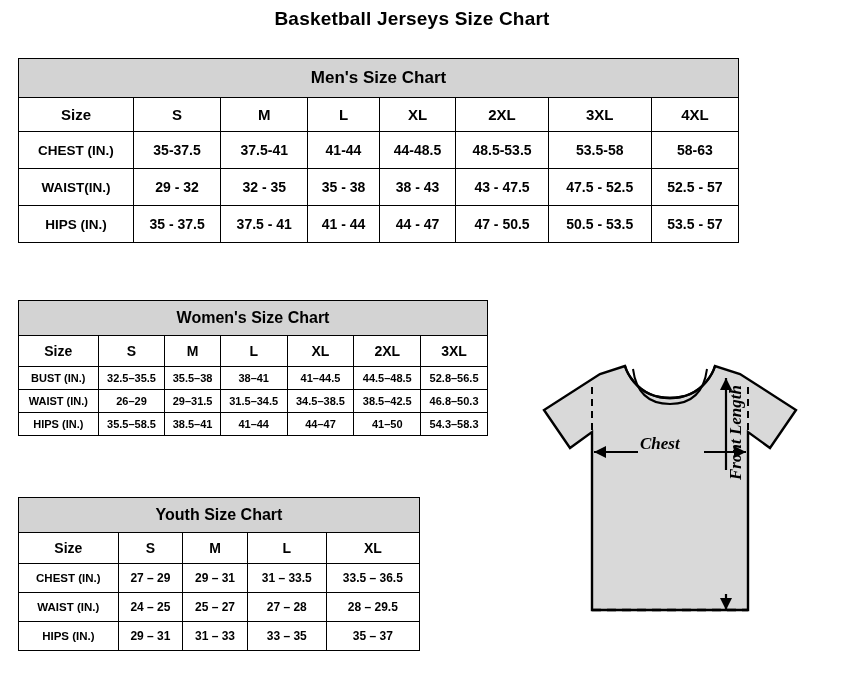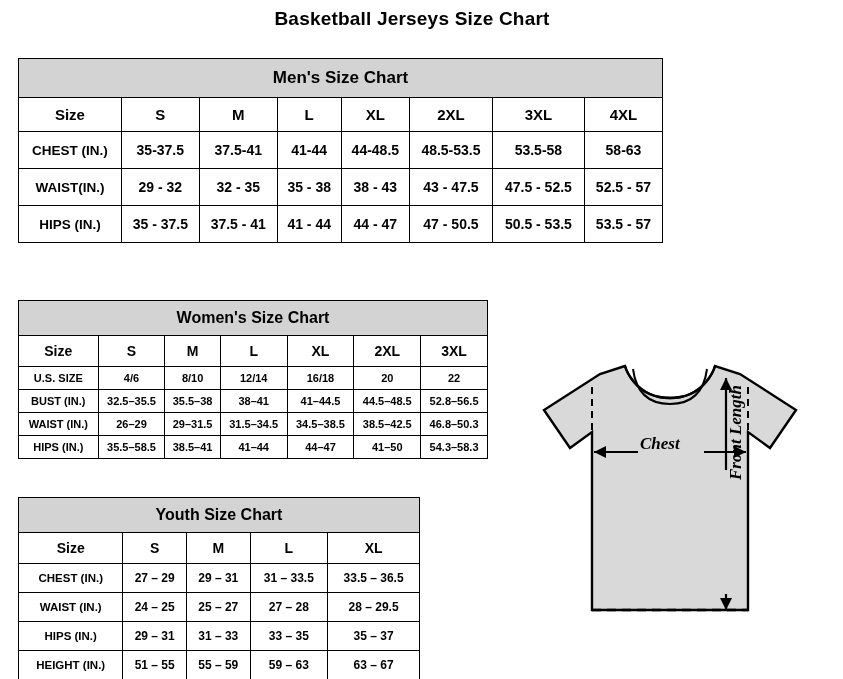--- a/index.html
+++ b/index.html
@@ -49,21 +49,21 @@
     padding: 6px 0;
   }
   .rowlabel {
     font-size: 13px;
   }
 
   
   #mens-chart {
     top: 58px;
     left: 18px;
-    width: 645px;
+    width: 721px;
   }
   #mens-chart .hdr-band td { font-size: 17px; padding: 9px 0; }
   #mens-chart .col-head td { font-size: 15px; padding: 8px 0; }
   #mens-chart tbody td { font-size: 14px; padding: 10px 4px; }
   #mens-chart .rowlabel { font-size: 13.5px; }
 
   
   #womens-chart {
     top: 300px;
     left: 18px;
@@ -175,29 +175,20 @@
     <tr class="col-head">
       <td>Size</td>
       <td>S</td>
       <td>M</td>
       <td>L</td>
       <td>XL</td>
       <td>2XL</td>
       <td>3XL</td>
     </tr>
     <tr>
-      <td class="rowlabel">U.S. SIZE</td>
-      <td>4/6</td>
-      <td>8/10</td>
-      <td>12/14</td>
-      <td>16/18</td>
-      <td>20</td>
-      <td>22</td>
-    </tr>
-    <tr>
       <td class="rowlabel">BUST (IN.)</td>
       <td>32.5–35.5</td>
       <td>35.5–38</td>
       <td>38–41</td>
       <td>41–44.5</td>
       <td>44.5–48.5</td>
       <td>52.8–56.5</td>
     </tr>
     <tr>
       <td class="rowlabel">WAIST (IN.)</td>
@@ -246,27 +237,20 @@
       <td>27 – 28</td>
       <td>28 – 29.5</td>
     </tr>
     <tr>
       <td class="rowlabel">HIPS (IN.)</td>
       <td>29 – 31</td>
       <td>31 – 33</td>
       <td>33 – 35</td>
       <td>35 – 37</td>
     </tr>
-    <tr>
-      <td class="rowlabel">HEIGHT (IN.)</td>
-      <td>51 – 55</td>
-      <td>55 – 59</td>
-      <td>59 – 63</td>
-      <td>63 – 67</td>
-    </tr>
   </tbody>
 </table>
 
 <div id="shirt-diagram">
   <svg width="300" height="310" viewBox="0 0 300 310">
 
     <path d="M95,14 L70,22 L14,58 L40,96 L62,80 L62,258 L218,258 L218,80 L240,96 L266,58 L210,22 L185,14
              C185,14 176,46 140,46 C104,46 95,14 95,14 Z" fill="#d9d9d9" stroke="#000000" stroke-width="2.4"></path>
 
     <path d="M95,14 C95,14 104,46 140,46 C176,46 185,14 185,14" fill="none" stroke="#000000" stroke-width="2.4"></path>

